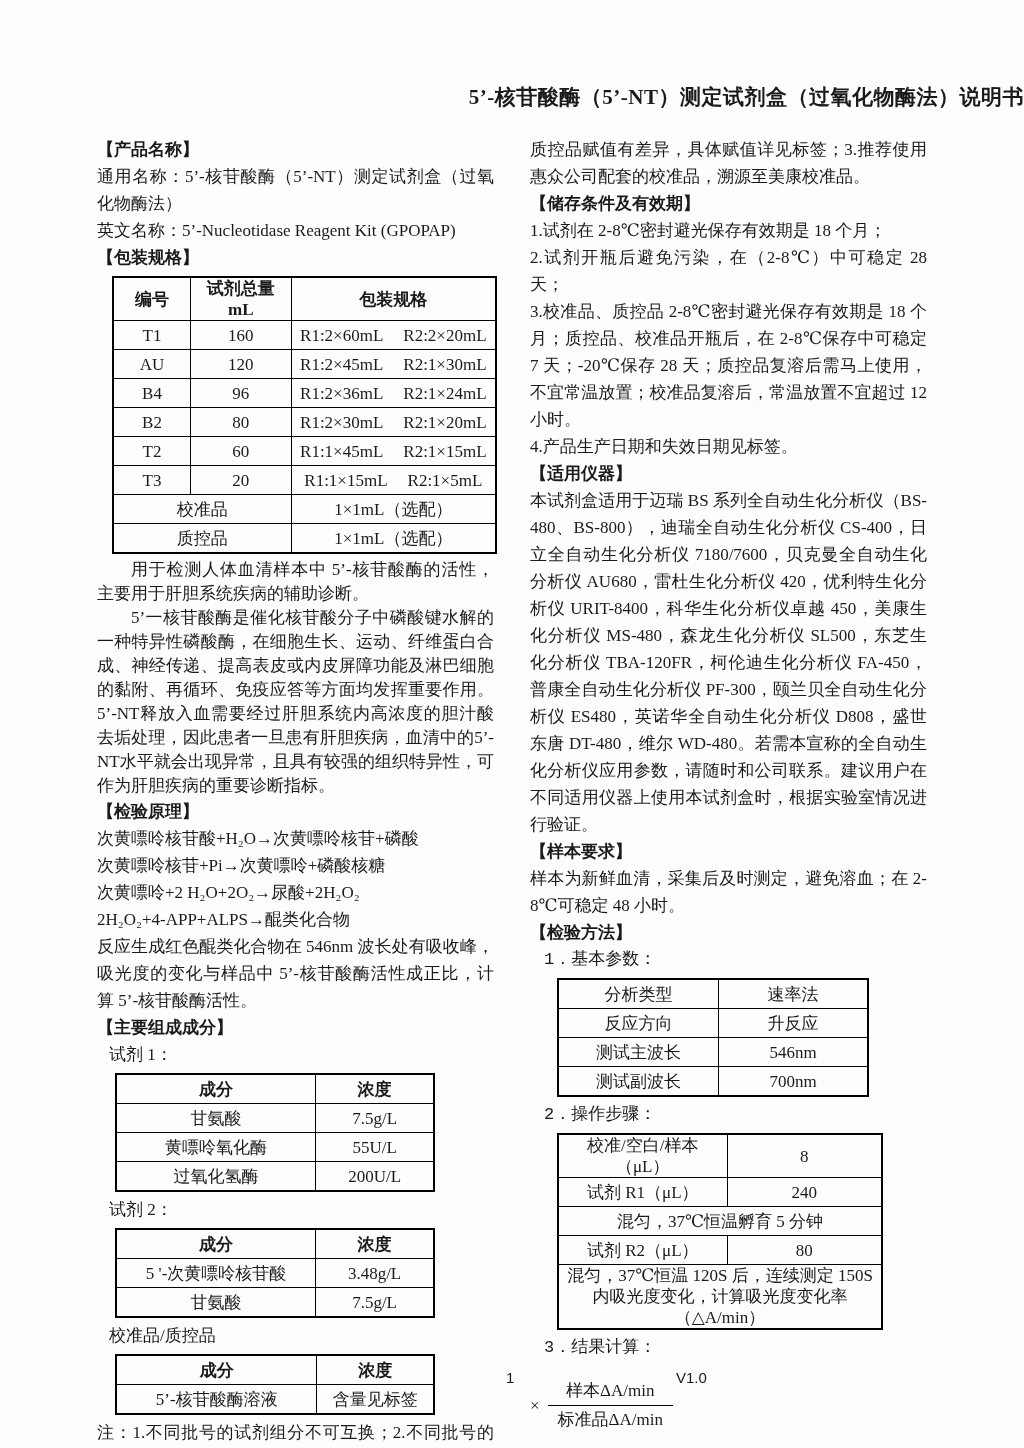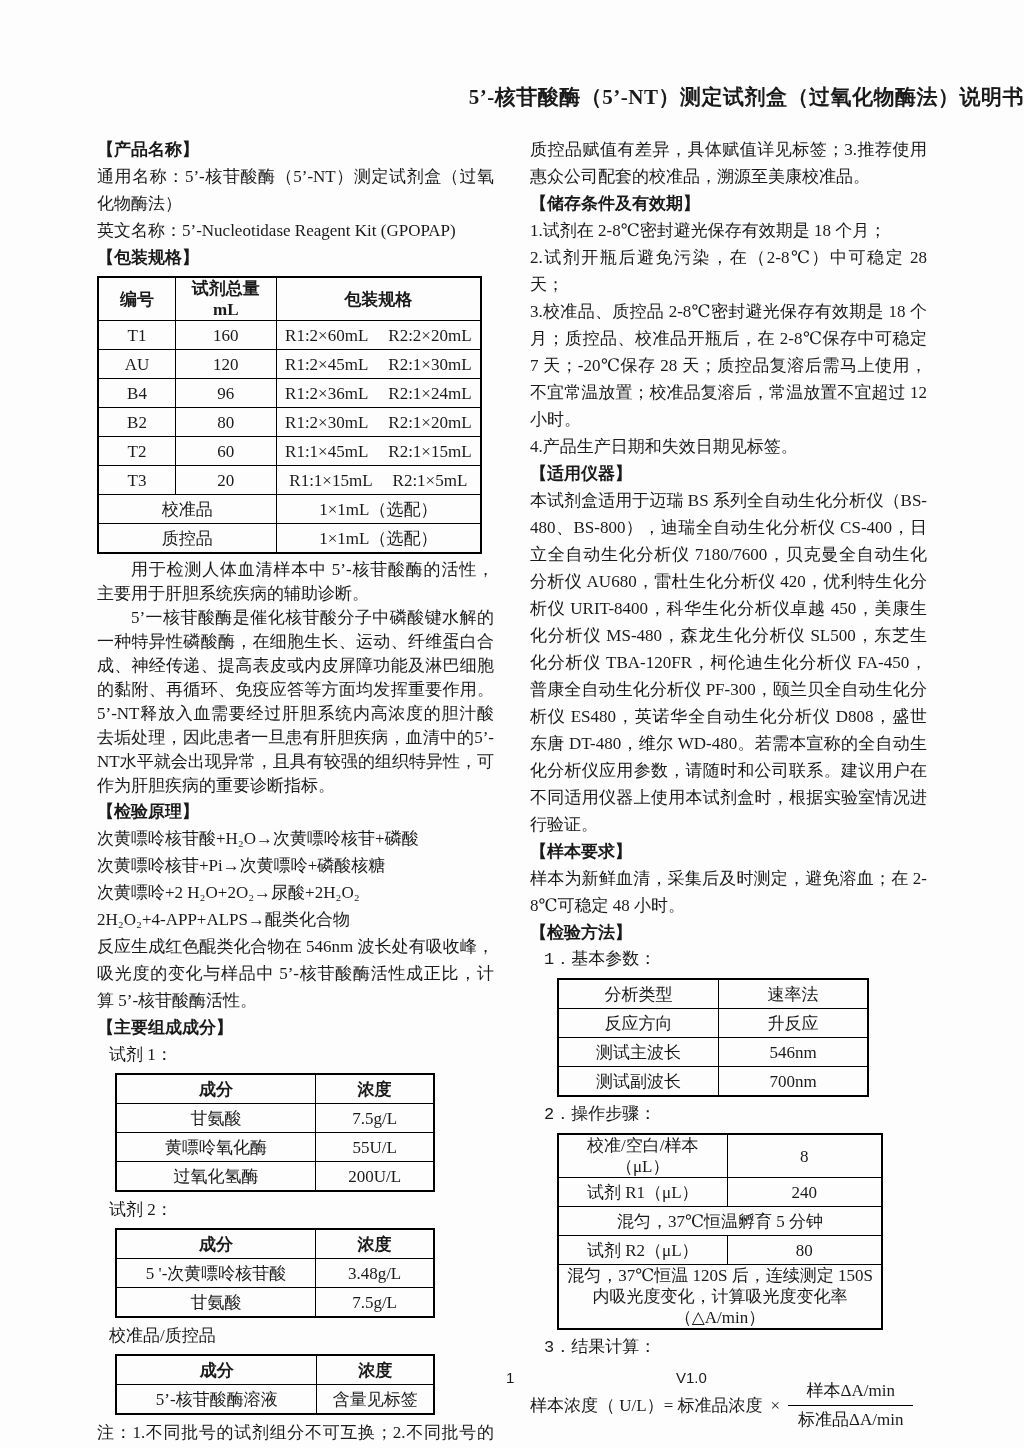--- a/index.html
+++ b/index.html
@@ -38,21 +38,21 @@
   .tbl{border:2px solid #000;margin:5px 0 4px 0;}
   .tbl td,.tbl th{
     border:1px solid #000;
     height:28px;
     text-align:center;
     font-weight:normal;
     padding:0 4px;
     line-height:21px;
   }
   .tbl th{font-weight:bold;}
-  .pack-tbl{margin-left:0;width:385px;}
+  .pack-tbl{margin-left:15px;width:385px;}
   .pack-tbl .c1{width:76px;}
   .pack-tbl .c2{width:104px;}
   .pack-tbl .c3{width:197px;}
   .spec-cell{display:flex;justify-content:center;gap:20px;}
   .comp-tbl{margin-left:18px;width:320px;}
   .comp-tbl .c1{width:200px;}
   .comp-tbl .c2{width:112px;}
   .sub-label{margin-left:12px;}
   .r-tbl{margin-left:27px;width:312px;}
   .r-tbl .c1{width:160px;}
@@ -303,21 +303,20 @@
           <td>80</td>
         </tr>
         <tr>
           <td colspan="2">混匀，37℃恒温 120S 后，连续测定 150S 内吸光度变化，计算吸光度变化率（△A/min）</td>
         </tr>
       </tbody>
         </table>
 
       <div class="num-item">3．结果计算：</div>
       <div class="formula-line">
-        <span>样本浓度（ U/L）= 标准品浓度</span>
         <span>×</span>
         <span class="fraction">
           <span class="frac-row frac-num">
             <span>样本</span>
             <span>ΔA/min</span>
           </span>
           <span class="frac-row frac-den">
             <span>标准品</span>
             <span>ΔA/min</span>
           </span>

